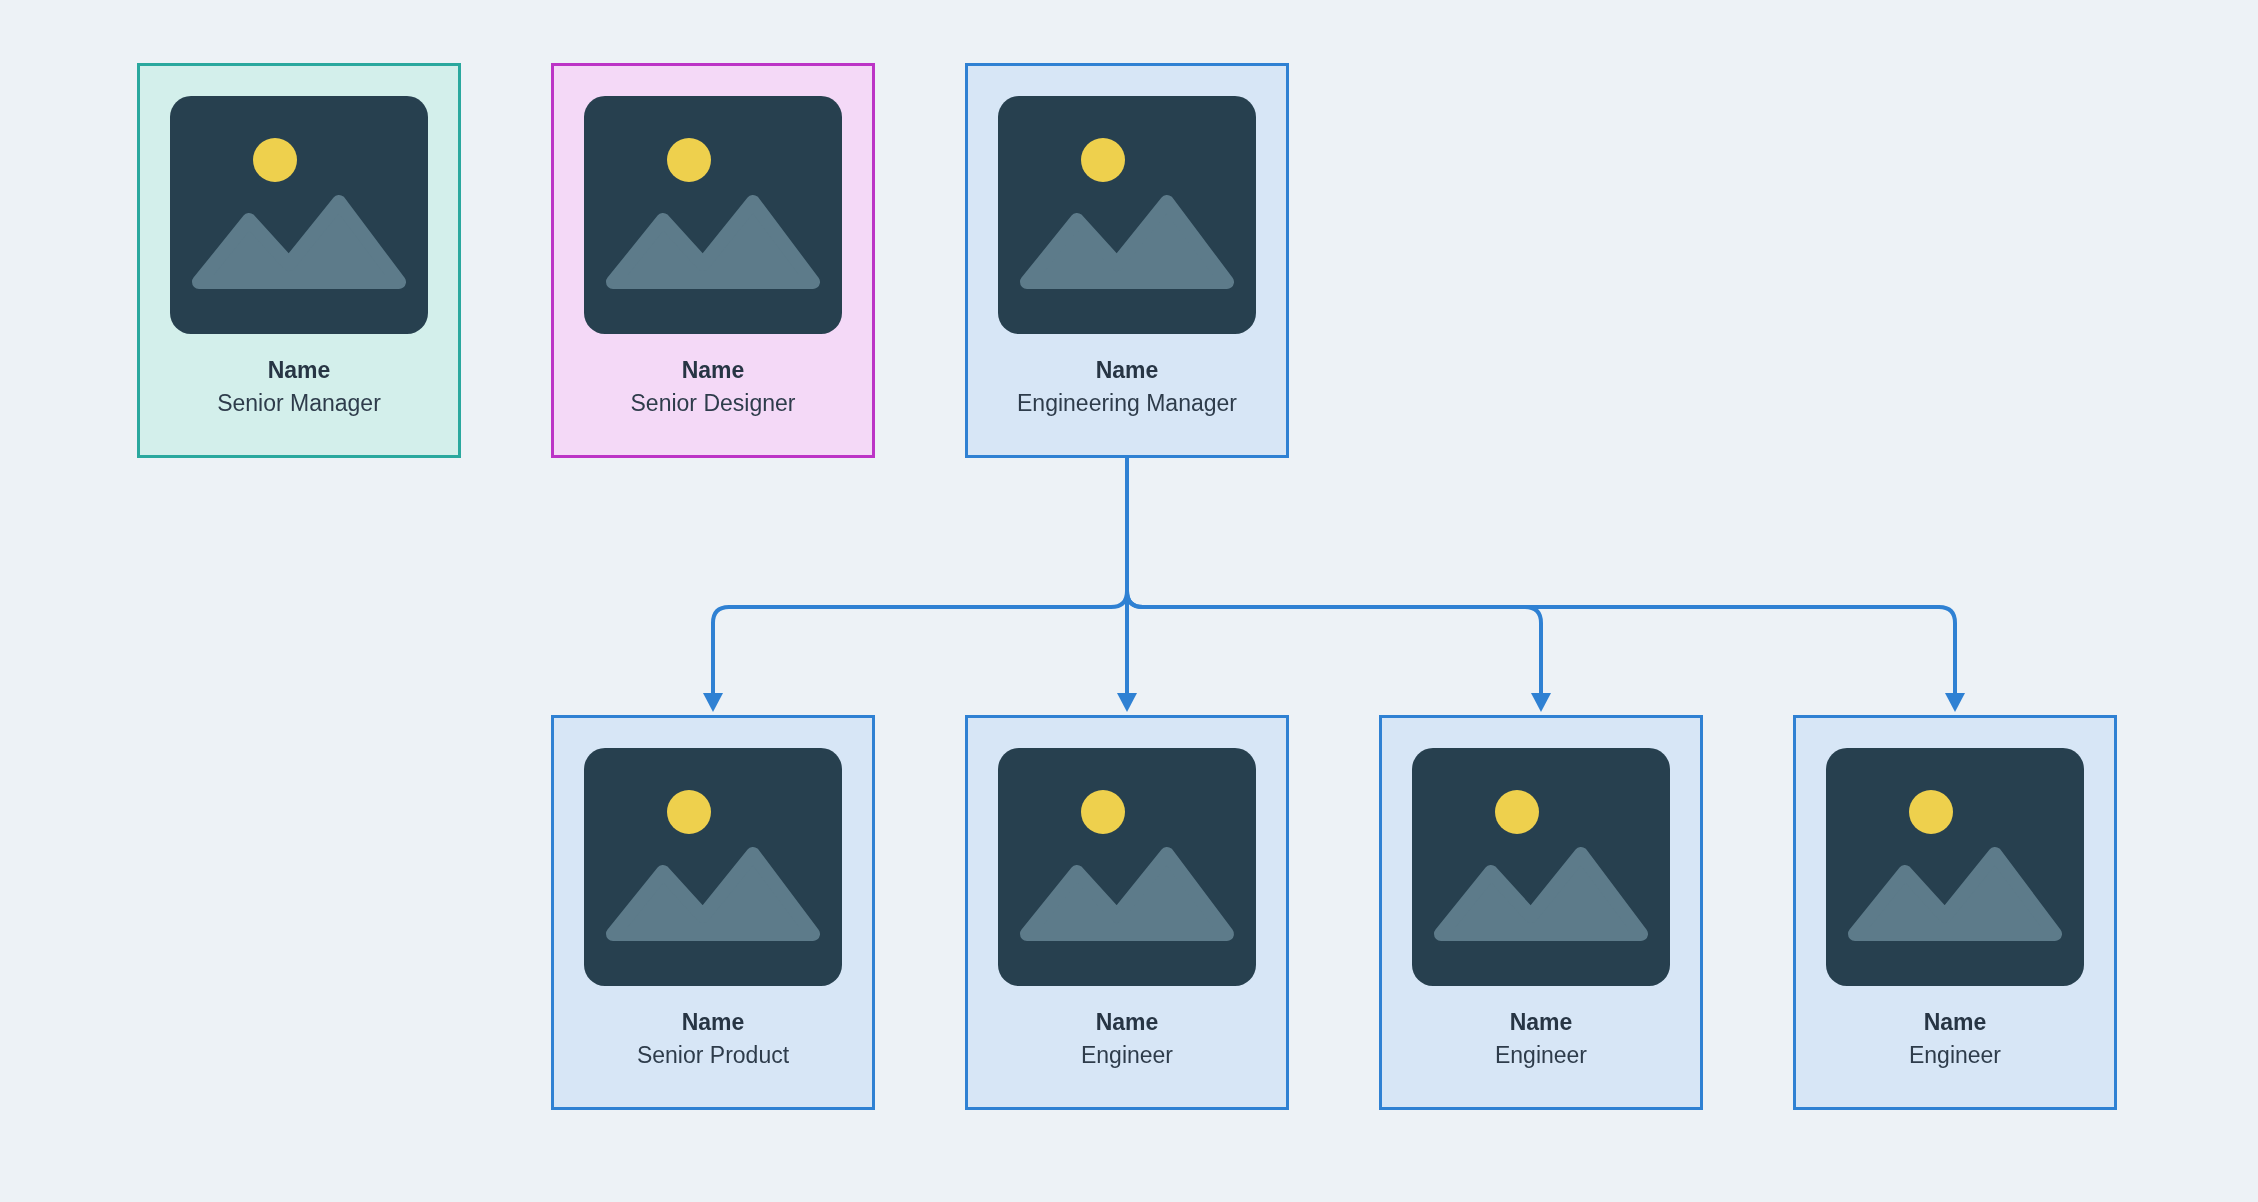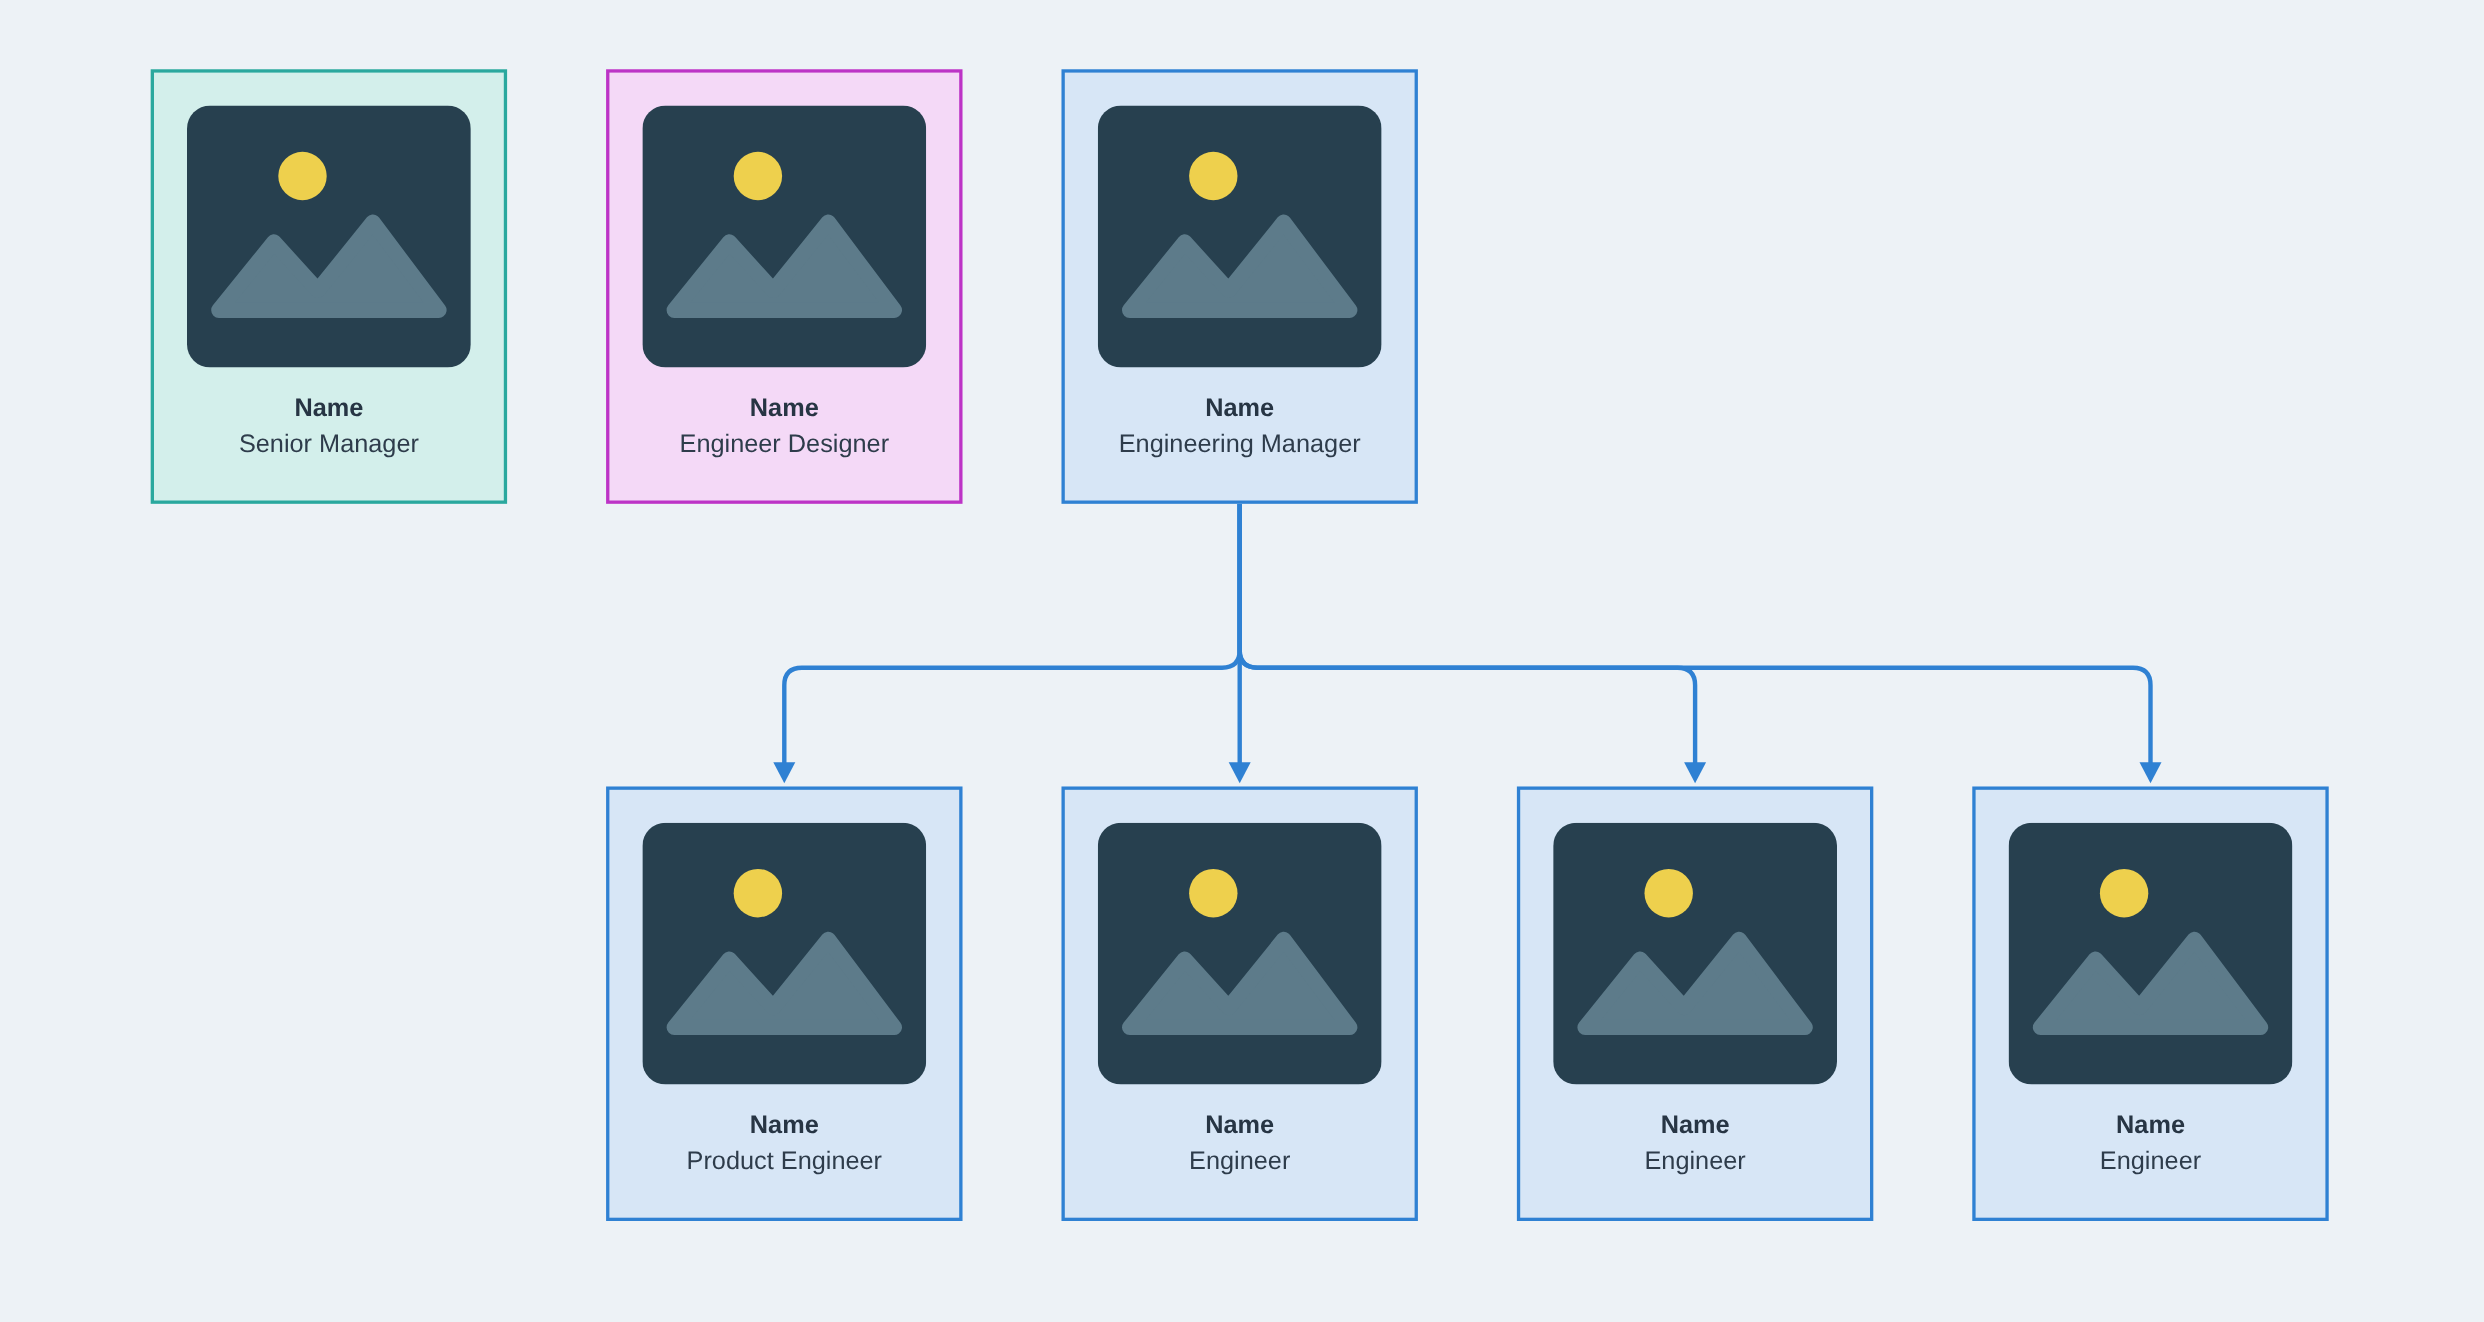--- a/index.html
+++ b/index.html
@@ -100,21 +100,21 @@
   </div>
 
   <div class="card card--pink pos-r1c2">
     <svg class="photo" viewBox="0 0 258 238" xmlns="http://www.w3.org/2000/svg">
       <rect x="0" y="0" width="258" height="238" rx="21" fill="#27404f"></rect>
       <path d="M29 186 L79 124 L119 168 L169 106 L229 186 Z" fill="#5d7b8a" stroke="#5d7b8a" stroke-width="14" stroke-linejoin="round"></path>
       <circle cx="105" cy="64" r="22" fill="#eed04d"></circle>
     </svg>
     <div class="labels">
       <div class="name">Name</div>
-      <div class="role">Engineer Designer</div>
+      <div class="role">Senior Designer</div>
     </div>
   </div>
 
   <div class="card card--blue pos-r1c3">
     <svg class="photo" viewBox="0 0 258 238" xmlns="http://www.w3.org/2000/svg">
       <rect x="0" y="0" width="258" height="238" rx="21" fill="#27404f"></rect>
       <path d="M29 186 L79 124 L119 168 L169 106 L229 186 Z" fill="#5d7b8a" stroke="#5d7b8a" stroke-width="14" stroke-linejoin="round"></path>
       <circle cx="105" cy="64" r="22" fill="#eed04d"></circle>
     </svg>
     <div class="labels">
@@ -124,21 +124,21 @@
   </div>
 
   <div class="card card--blue pos-r2c2">
     <svg class="photo" viewBox="0 0 258 238" xmlns="http://www.w3.org/2000/svg">
       <rect x="0" y="0" width="258" height="238" rx="21" fill="#27404f"></rect>
       <path d="M29 186 L79 124 L119 168 L169 106 L229 186 Z" fill="#5d7b8a" stroke="#5d7b8a" stroke-width="14" stroke-linejoin="round"></path>
       <circle cx="105" cy="64" r="22" fill="#eed04d"></circle>
     </svg>
     <div class="labels">
       <div class="name">Name</div>
-      <div class="role">Product Engineer</div>
+      <div class="role">Senior Product</div>
     </div>
   </div>
 
   <div class="card card--blue pos-r2c3">
     <svg class="photo" viewBox="0 0 258 238" xmlns="http://www.w3.org/2000/svg">
       <rect x="0" y="0" width="258" height="238" rx="21" fill="#27404f"></rect>
       <path d="M29 186 L79 124 L119 168 L169 106 L229 186 Z" fill="#5d7b8a" stroke="#5d7b8a" stroke-width="14" stroke-linejoin="round"></path>
       <circle cx="105" cy="64" r="22" fill="#eed04d"></circle>
     </svg>
     <div class="labels">

